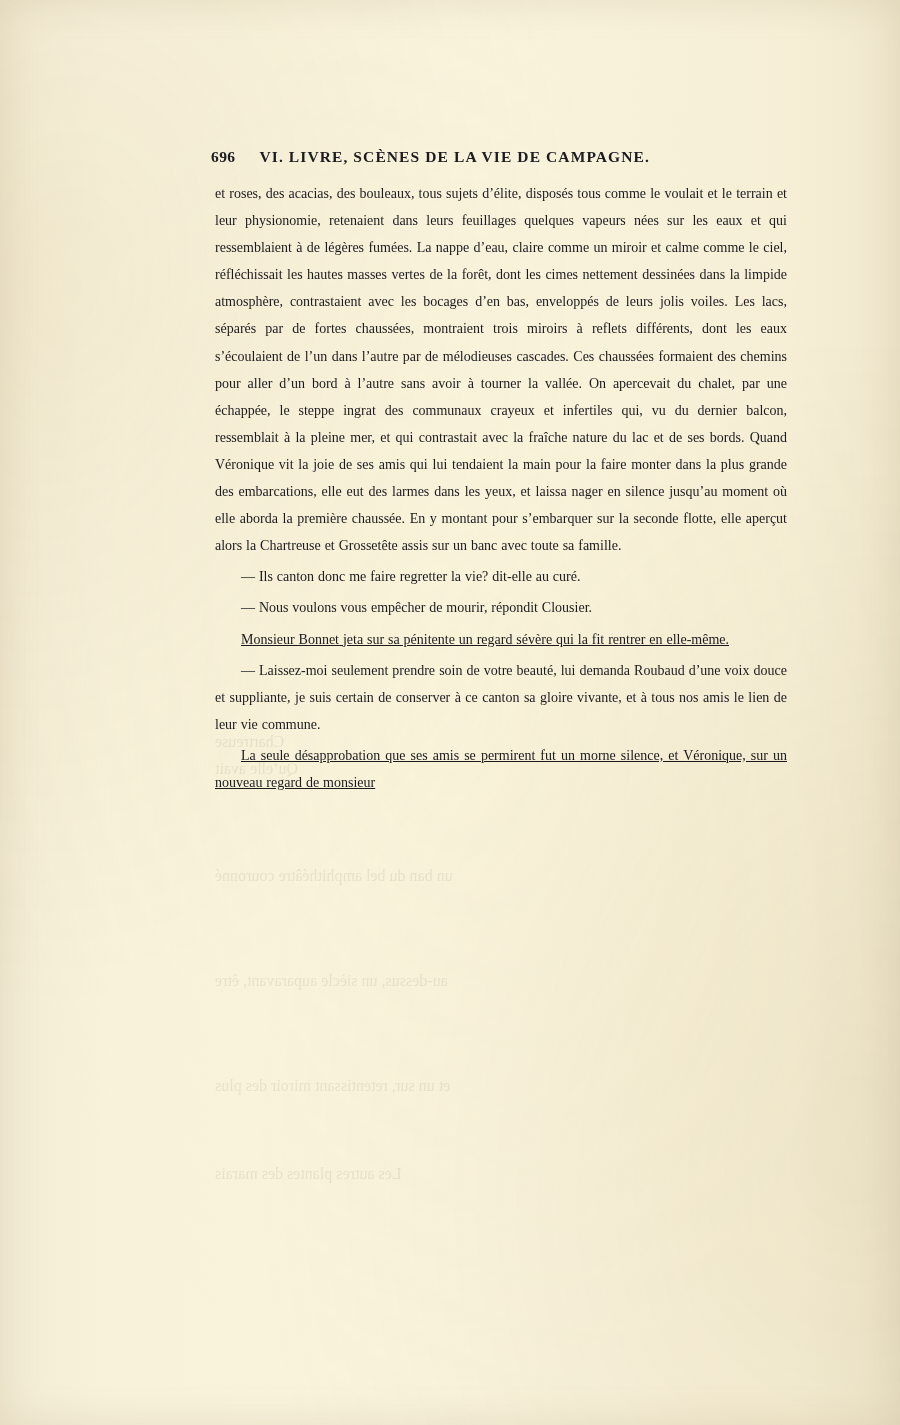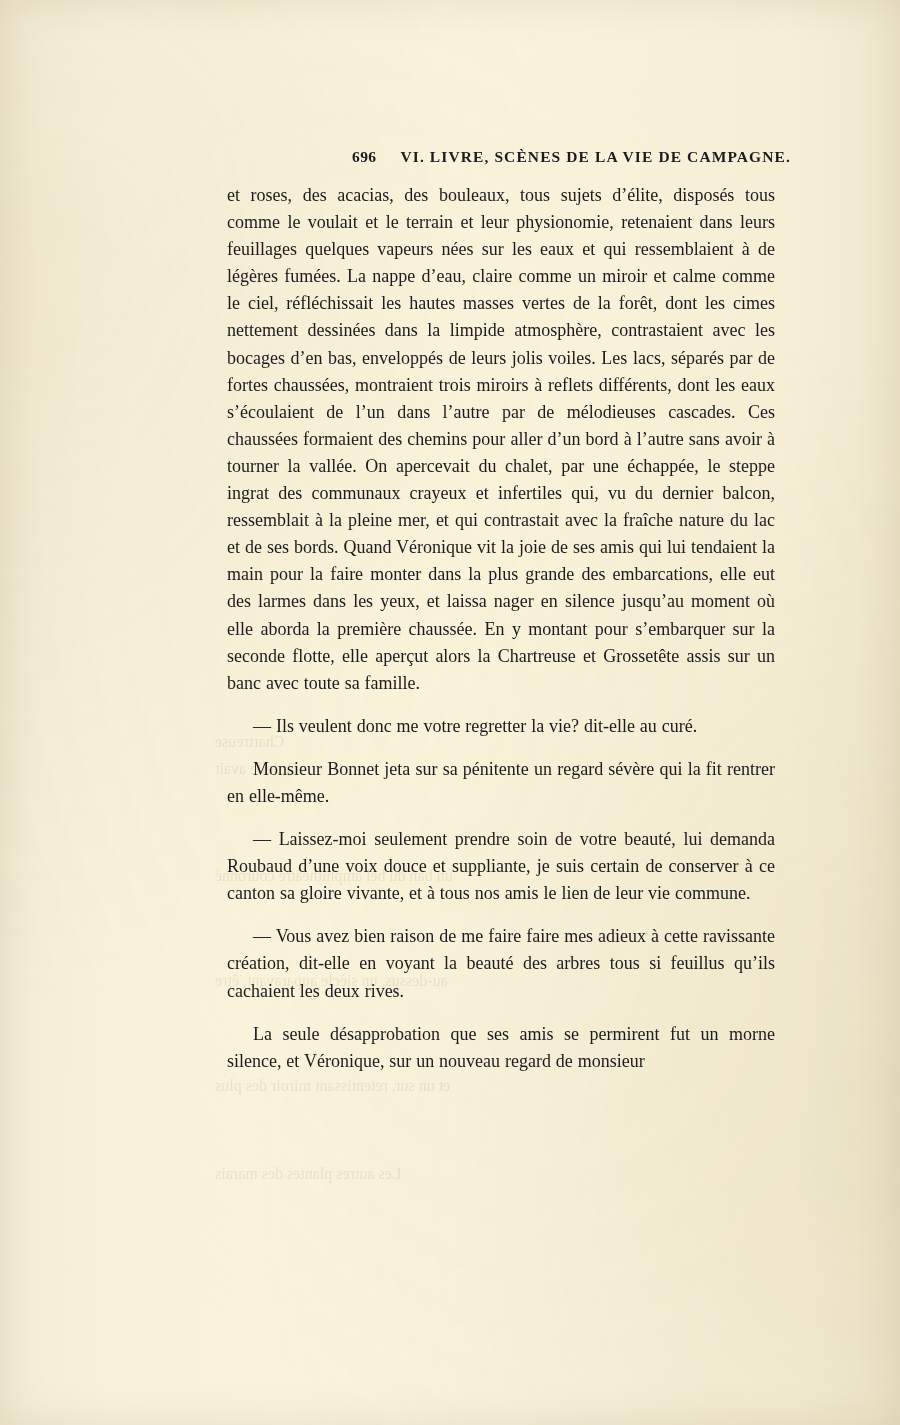--- a/index.html
+++ b/index.html
@@ -45,45 +45,45 @@
     width: 580px;
   }
   .header-line {
     font-family: "Liberation Serif", serif;
     font-size: 15.5px;
     letter-spacing: 0.9px;
     color: #1c1b20;
     font-weight: bold;
     margin-bottom: 14px;
     white-space: nowrap;
-    text-align: right;
   }
   .folio {
     display: inline-block;
     margin-right: 24px;
     font-weight: bold;
     letter-spacing: 0.4px;
   }
   .running-title {
     display: inline-block;
     font-weight: bold;
     letter-spacing: 1.1px;
   }
   p.body-par {
-    margin: 16px;
-    font-size: 18px;
+    margin: 4px;
+    font-size: 14px;
     line-height: 27.1px;
     color: #1b1a1f;
     text-align: justify;
     text-justify: inter-word;
     word-spacing: 0.4px;
     hyphens: none;
   }
   p.indent {
     text-indent: 26px;
+    text-decoration: underline;
   }
   p.dash {
     text-indent: 26px;
   }
   .ghost-layer {
     position: absolute;
     inset: 0;
     pointer-events: none;
     opacity: 0.085;
     color: #3a3224;
@@ -111,23 +111,23 @@
     <div class="ghost" style="left:215px; top:1160px;">Les autres plantes des marais</div>
   </div>
 
   <div class="content">
 
     <div class="header-line">
       <span class="folio">696</span><span class="running-title">VI. LIVRE, SCÈNES DE LA VIE DE CAMPAGNE.</span>
     </div>
 
     <p class="body-par">et roses, des acacias, des bouleaux, tous sujets d’élite, disposés tous comme le voulait et le terrain et leur physionomie, retenaient dans leurs feuillages quelques vapeurs nées sur les eaux et qui ressemblaient à de légères fumées. La nappe d’eau, claire comme un miroir et calme comme le ciel, réfléchissait les hautes masses vertes de la forêt, dont les cimes nettement dessinées dans la limpide atmosphère, contrastaient avec les bocages d’en bas, enveloppés de leurs jolis voiles. Les lacs, séparés par de fortes chaussées, montraient trois miroirs à reflets différents, dont les eaux s’écoulaient de l’un dans l’autre par de mélodieuses cascades. Ces chaussées formaient des chemins pour aller d’un bord à l’autre sans avoir à tourner la vallée. On apercevait du chalet, par une échappée, le steppe ingrat des communaux crayeux et infertiles qui, vu du dernier balcon, ressemblait à la pleine mer, et qui contrastait avec la fraîche nature du lac et de ses bords. Quand Véronique vit la joie de ses amis qui lui tendaient la main pour la faire monter dans la plus grande des embarcations, elle eut des larmes dans les yeux, et laissa nager en silence jusqu’au moment où elle aborda la première chaussée. En y montant pour s’embarquer sur la seconde flotte, elle aperçut alors la Chartreuse et Grossetête assis sur un banc avec toute sa famille.</p>
-    <p class="body-par dash">— Ils veulent donc me votre regretter la vie? dit-elle au curé.</p>
+    <p class="body-par dash">— Ils canton donc me faire regretter la vie? dit-elle au curé.</p>
+    <p class="body-par dash">— Nous voulons vous empêcher de mourir, répondit Clousier.</p>
     <p class="body-par indent">Monsieur Bonnet jeta sur sa pénitente un regard sévère qui la fit rentrer en elle-même.</p>
     <p class="body-par dash">— Laissez-moi seulement prendre soin de votre beauté, lui demanda Roubaud d’une voix douce et suppliante, je suis certain de conserver à ce canton sa gloire vivante, et à tous nos amis le lien de leur vie commune.</p>
-    <p class="body-par dash">— Vous avez bien raison de me faire faire mes adieux à cette ravissante création, dit-elle en voyant la beauté des arbres tous si feuillus qu’ils cachaient les deux rives.</p>
     <p class="body-par indent">La seule désapprobation que ses amis se permirent fut un morne silence, et Véronique, sur un nouveau regard de monsieur</p>
 
   </div>
 
   <div class="paper-texture"></div>
   <div class="edge-shadow"></div>
 </div>
 
 </body></html>

